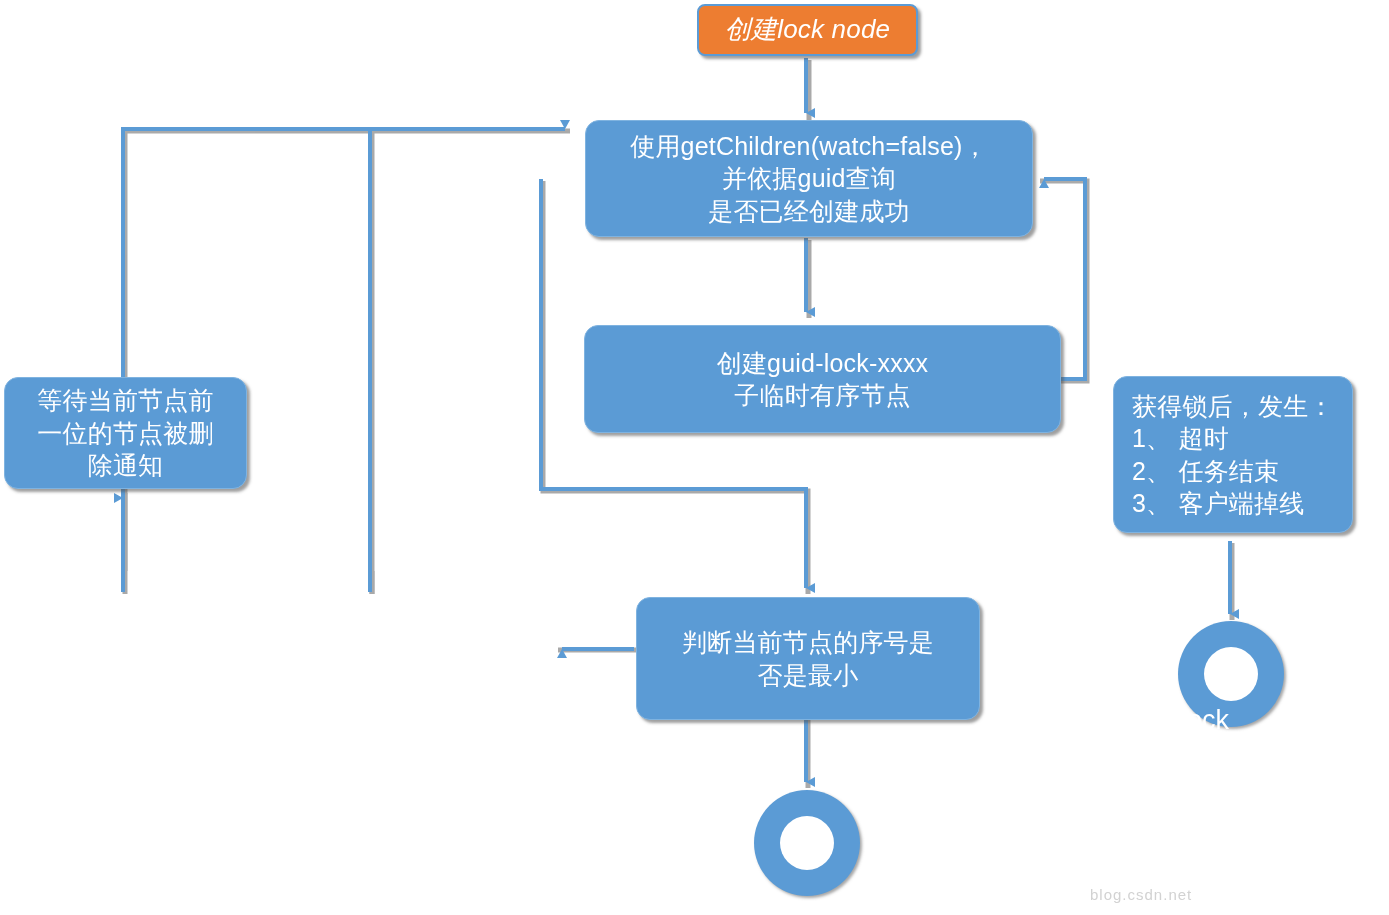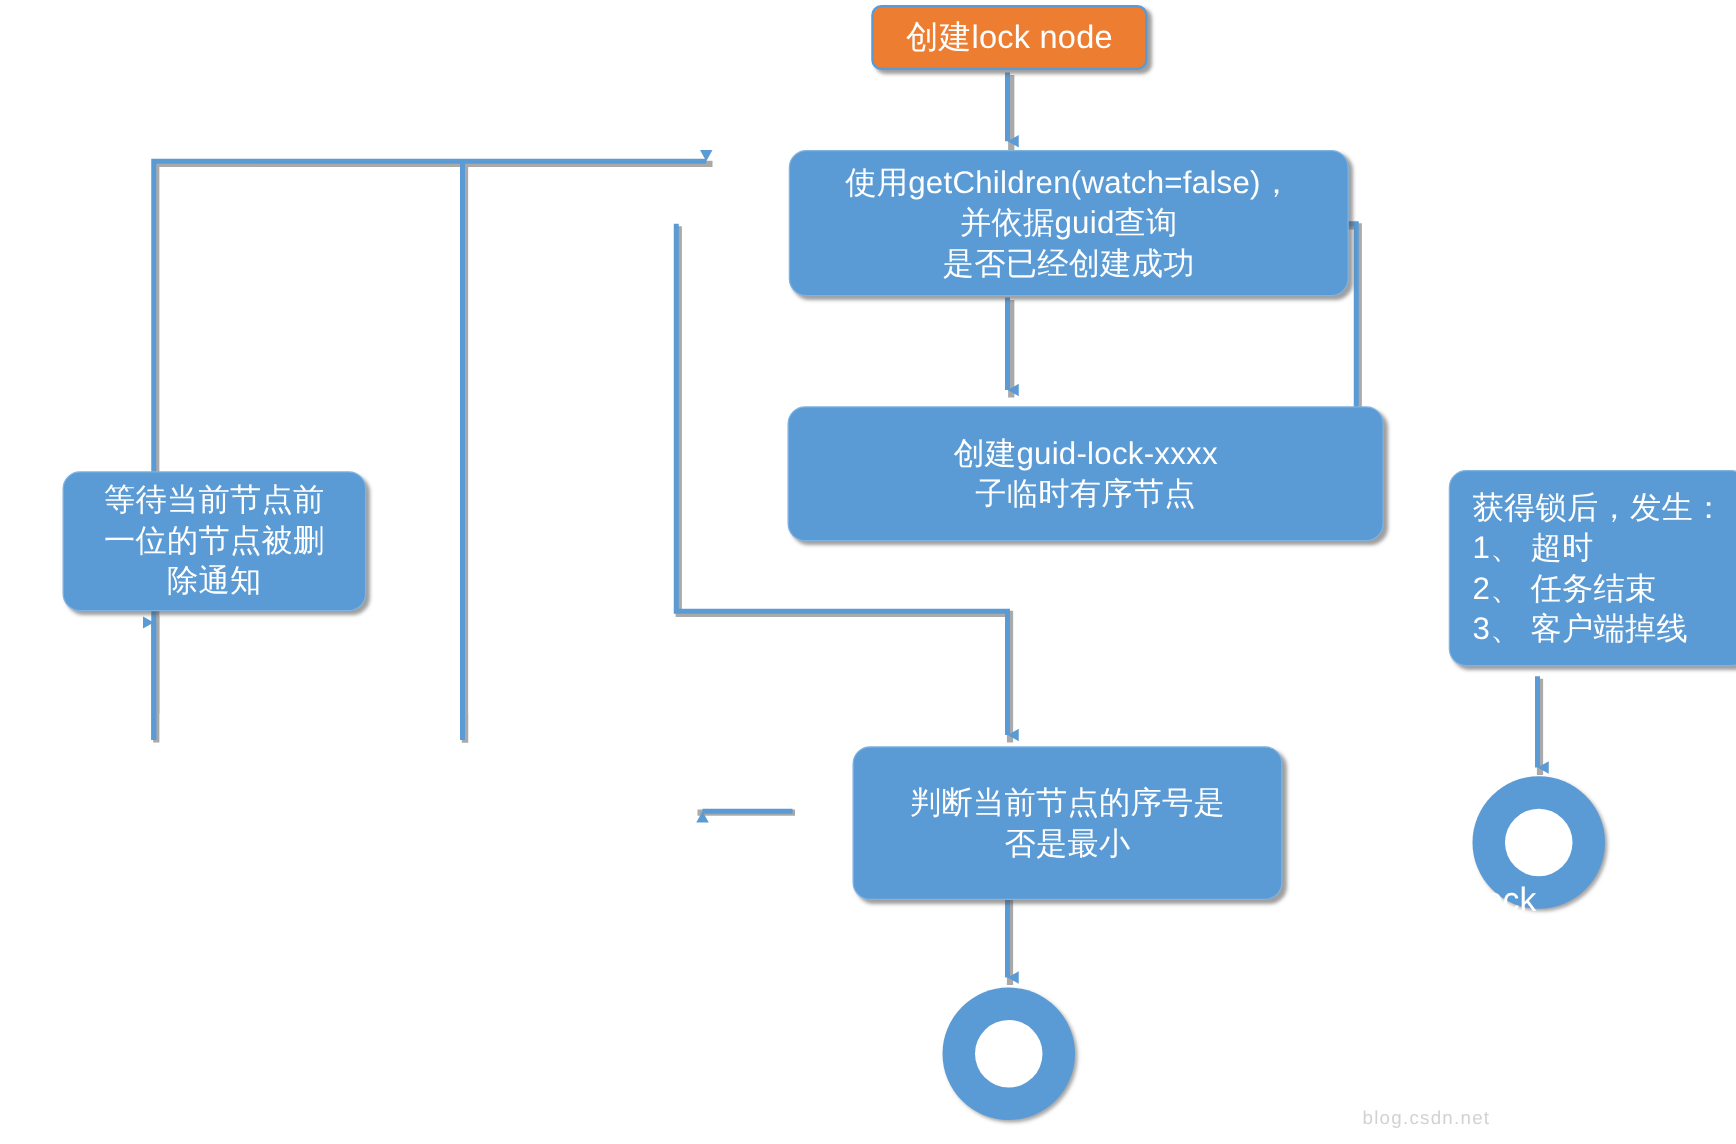--- a/index.html
+++ b/index.html
@@ -31,21 +31,20 @@
     text-align: center;
     color: #ffffff;
     line-height: 1.30;
     white-space: pre-line;
     box-shadow: 3px 3px 3px rgba(80,80,80,0.55);
     letter-spacing: 0.2px;
   }
   .node-blue {
     background: #5b9bd5;
     border: 1px solid #7fb3e0;
-    margin-left: 46px;
   }
   .node-orange {
     background: #ed7d31;
     border: 2px solid #5b9bd5;
     border-radius: 8px;
   }
   .node-left-align {
     text-align: left;
     justify-content: flex-start;
     padding-left: 18px;
@@ -127,21 +126,21 @@
       <path d="M 123 592 L 123 498" marker-end="url(#arrow-up)"></path>
 
       <path d="M 123 592 L 123 129 L 565 129" marker-end="url(#arrow-right)"></path>
 
       <path d="M 806 700 L 806 782" marker-end="url(#arrow-down)"></path>
 
       <path d="M 1230 541 L 1230 614" marker-end="url(#arrow-down)"></path>
     </g>
   </svg>
 
-  <div class="node node-orange" style="left:697px; top:4px; width:221px; height:52px; font-size:26px;">创建lock node</div>
+  <div class="node node-orange" style="left:697px; top:4px; width:221px; height:52px; font-size:26px;font-style:italic;">创建lock node</div>
 
   <div class="node node-blue" style="left:585px; top:120px; width:448px; height:117px; font-size:25px;">使用getChildren(watch=false)，
 并依据guid查询
 是否已经创建成功</div>
 
   <div class="node node-blue" style="left:584px; top:325px; width:477px; height:108px; font-size:25px;">创建guid-lock-xxxx
 子临时有序节点</div>
 
   <div class="node node-blue" style="left:4px; top:377px; width:243px; height:112px; font-size:25px;">等待当前节点前
 一位的节点被删

